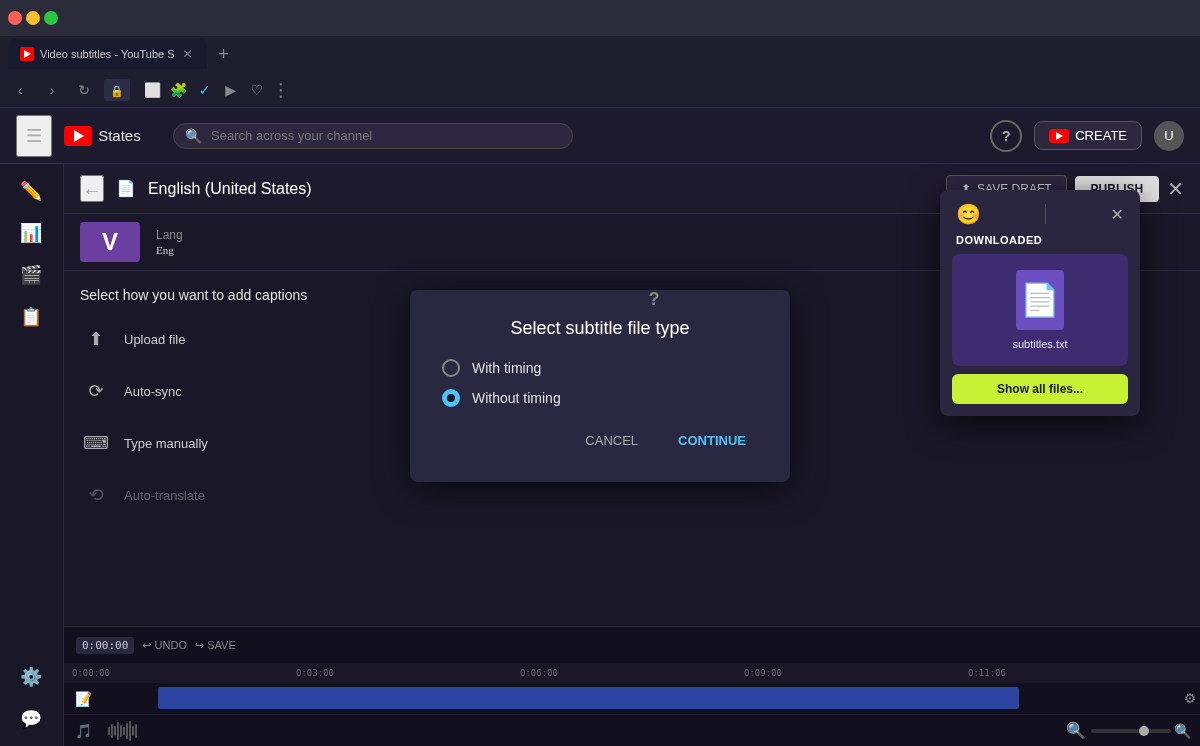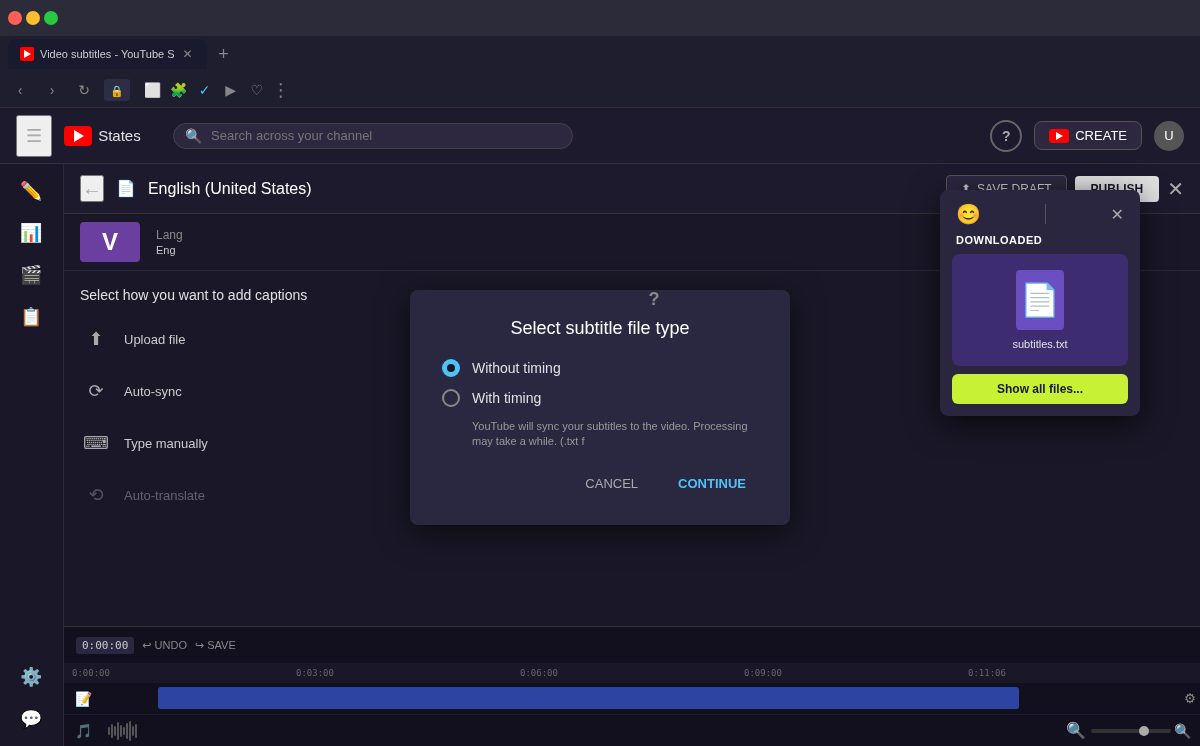--- a/index.html
+++ b/index.html
@@ -68,21 +68,21 @@
     .upload-icon-small { font-size: 12px; }
     .publish-btn { background: #e0e0e0; color: #1a1828; padding: 6px 16px; border-radius: 4px; cursor: pointer; font-size: 12px; font-weight: 600; border: none; }
     .close-editor-btn { color: #aaa; font-size: 20px; cursor: pointer; background: none; border: none; }
 
     
     .sub-header { display: flex; align-items: center; background: #1a1828; padding: 8px 16px; border-bottom: 1px solid #2a2840; gap: 16px; }
     .video-thumb-small { width: 60px; height: 40px; background: #333; border-radius: 4px; overflow: hidden; display: flex; align-items: center; justify-content: center; }
     .thumb-letter { color: #fff; font-size: 24px; font-weight: bold; background: #6b3fa0; width: 100%; height: 100%; display: flex; align-items: center; justify-content: center; }
     .video-meta { display: flex; flex-direction: column; gap: 2px; }
     .video-lang-label { font-size: 12px; color: #888; }
-    .video-lang-val { font-size: 11px; color: #ccc; }
+    .video-lang-val { font-size: 11px; color: #ccc; font-family: Liberation Serif, serif; }
 
     
     .captions-panel { flex: 1; padding: 16px; overflow-y: auto; }
     .captions-title { color: #e0e0e0; font-size: 14px; margin-bottom: 16px; }
     .add-methods { display: flex; flex-direction: column; gap: 12px; }
     .method-item { display: flex; align-items: center; gap: 12px; color: #ccc; font-size: 13px; cursor: pointer; padding: 4px 0; }
     .method-icon { width: 32px; height: 32px; display: flex; align-items: center; justify-content: center; color: #aaa; font-size: 18px; }
     .method-disabled { opacity: 0.4; cursor: default; }
 
     
@@ -338,31 +338,30 @@
     </div>
   </div>
 </div>
 
 <div class="help-overlay-icon">?</div>
 
 <div class="dialog-select-type">
   <div class="dialog-title">Select subtitle file type</div>
 
   <div class="radio-option">
+    <div class="radio-circle"></div>
+    <span class="radio-label">With timing</span>
+  </div>
+
+  <div class="radio-option">
     <div class="radio-circle selected">
       <div class="radio-dot"></div>
     </div>
     <span class="radio-label">Without timing</span>
   </div>
-
-  <div class="radio-option">
-    <div class="radio-circle"></div>
-    <span class="radio-label">With timing</span>
-  </div>
-  <p class="dialog-desc">YouTube will sync your subtitles to the video. Processing may take a while. (.txt f</p>
 
   <div class="dialog-actions">
     <button class="cancel-btn">CANCEL</button>
     <button class="continue-btn">CONTINUE</button>
   </div>
 </div>
 
 <div class="download-popup">
   <div class="popup-header">
     <span class="popup-emoji">😊</span>

